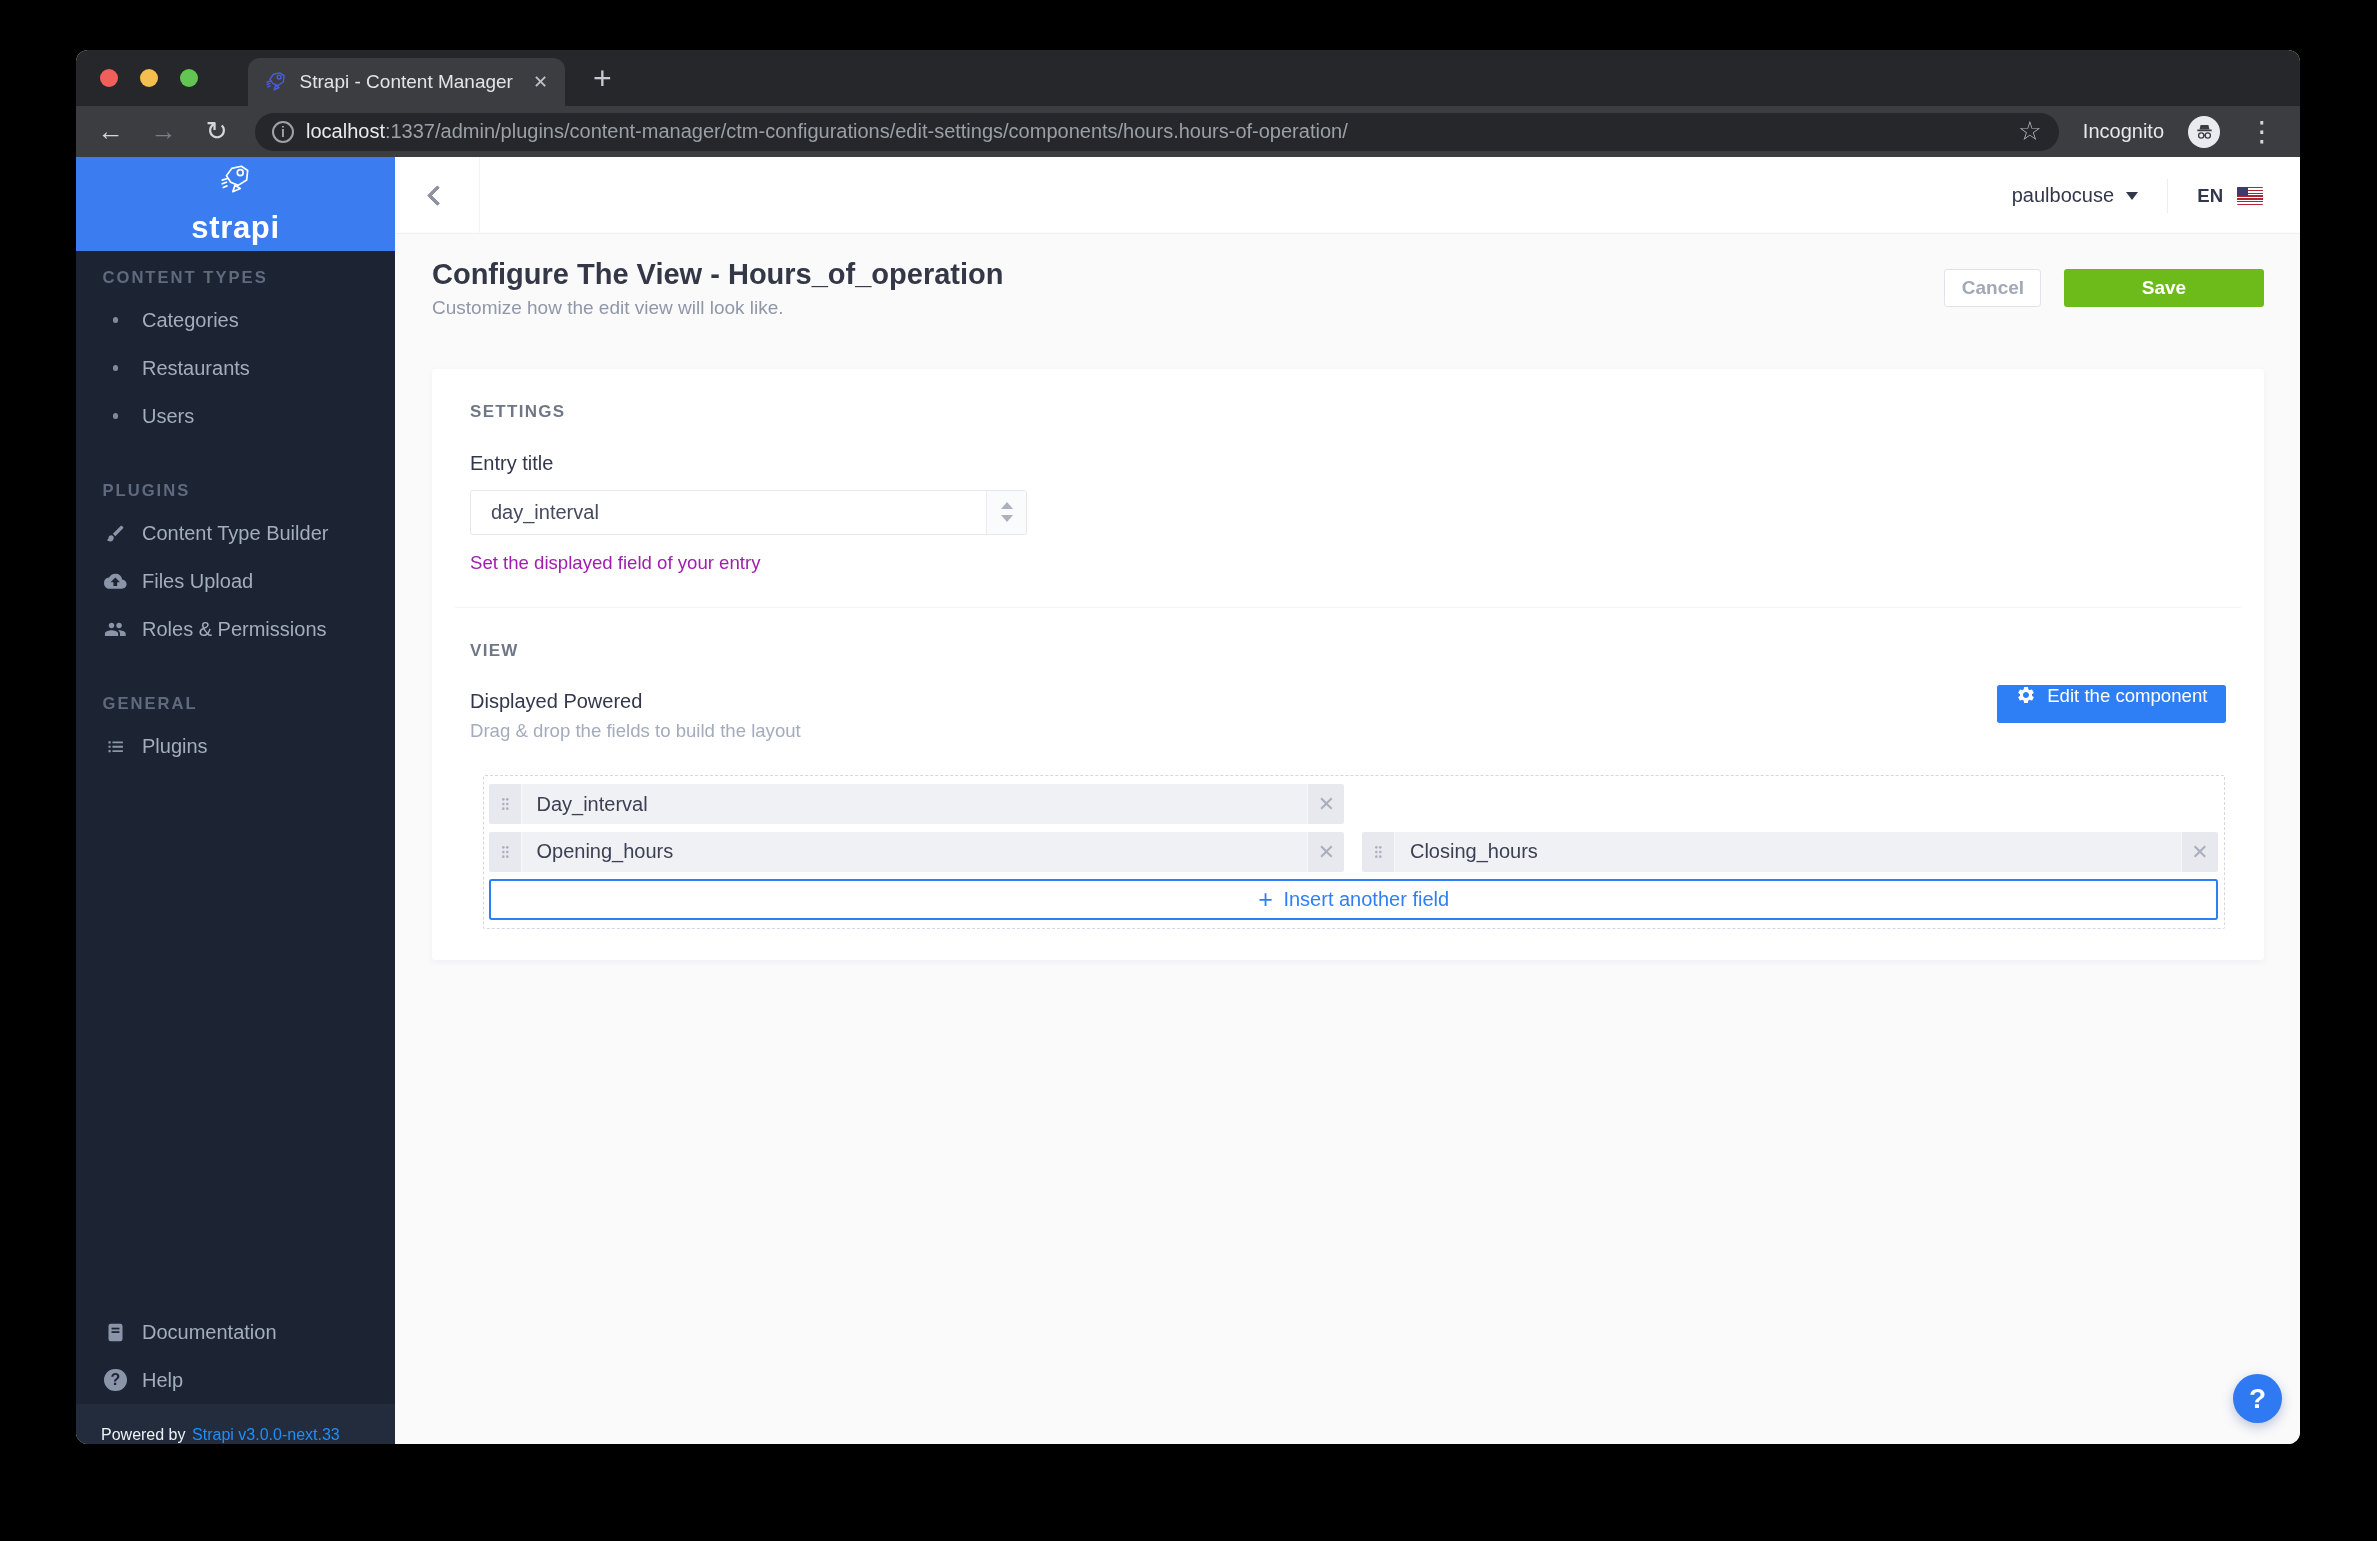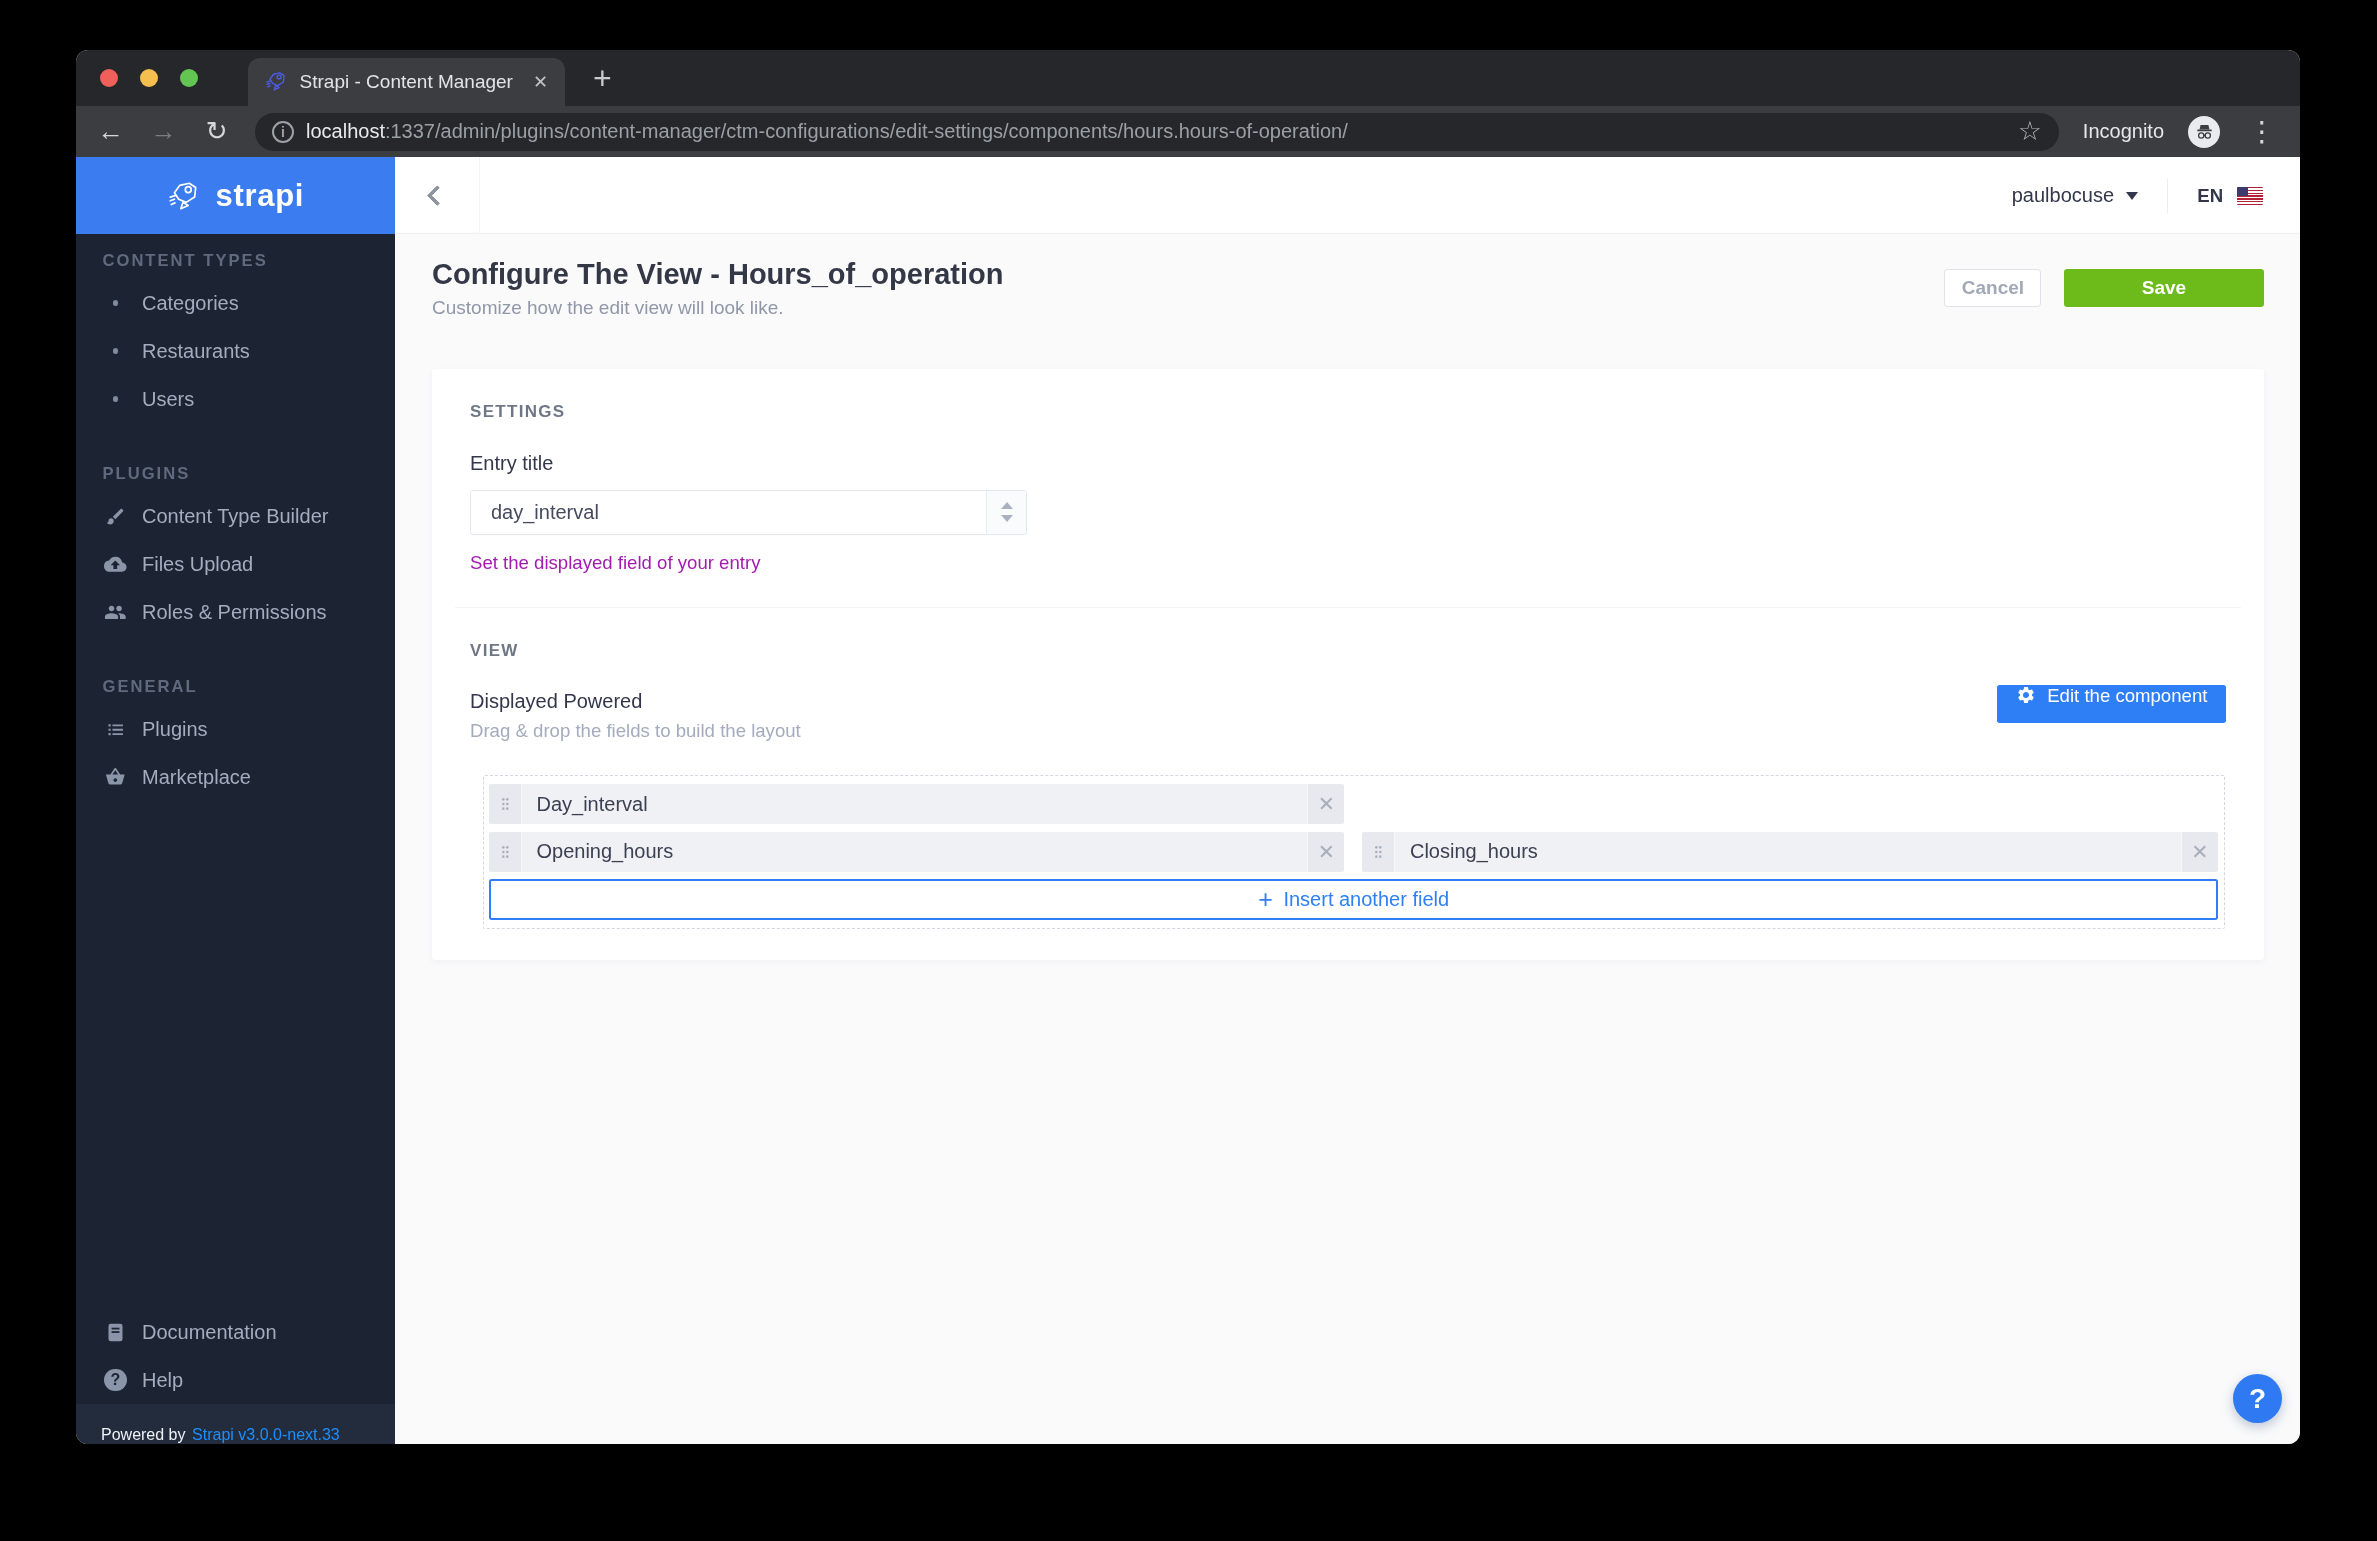--- a/index.html
+++ b/index.html
@@ -35,21 +35,21 @@
   .incog-label { font-size:20px; color:#e6e8ea; }
   .incog-badge { width:32px; height:32px; border-radius:50%; background:#e9ebee;
                  display:flex; align-items:center; justify-content:center; }
   .menu-ico { font-size:28px; color:#d4d6d9; margin:0 4px; line-height:1; }
 
   
   .app { flex:1; display:flex; background:#fafafb; position:relative; min-height:0; }
 
   
   .sidebar { width:319px; background:#1c2433; display:flex; flex-direction:column; flex-shrink:0; }
-  .logo { height:77px; background:#3b7cf0; display:flex; align-items:center; justify-content:center; gap:14.6px; flex-shrink:0; }
+  .logo { height:94px; background:#3b7cf0; display:flex; align-items:center; justify-content:center; gap:14.6px; flex-shrink:0;flex-direction:column; }
   .logo-text { font-size:31px; font-weight:700; color:#fff; letter-spacing:0.7px; }
   .nav-section { margin-top:41px; }
   .nav-section.first { margin-top:17px; }
   .nav-title { padding-left:26.5px; font-size:16.6px; font-weight:700; color:#5f6a7e; letter-spacing:2px; margin-bottom:8px; }
   .nav-item { height:48px; display:flex; align-items:center; padding-left:25px; color:#a4adbe; font-size:20px; cursor:pointer; }
   .nav-ico { width:29px; display:flex; align-items:center; justify-content:center; margin-right:12px; flex-shrink:0; }
   .bullet { width:5.3px; height:5.3px; border-radius:50%; background:#7f8aa0; }
   .sidebar-bottom { margin-top:auto; }
   .q-ico { width:22.6px; height:22.6px; border-radius:50%; background:#8b95a9; color:#1c2433;
            font-size:16px; font-weight:700; display:flex; align-items:center; justify-content:center; }
@@ -240,28 +240,20 @@
 
       <div class="nav-section">
         <div class="nav-title">GENERAL</div>
         <div class="nav-item">
           <span class="nav-ico">
             <svg width="21" height="21" viewBox="0 0 24 24" fill="#8b95a9">
                 <path d="M4 6h2.5v2.5H4zM8.5 6.2h12v2.1h-12zM4 11h2.5v2.5H4zM8.5 11.2h12v2.1h-12zM4 16h2.5v2.5H4zM8.5 16.2h12v2.1h-12z"></path>
               </svg>
           </span>
           <span>Plugins</span>
-        </div>
-        <div class="nav-item">
-          <span class="nav-ico">
-            <svg width="22.6" height="22.6" viewBox="0 0 24 24" fill="#8b95a9">
-                <path d="M17.21 9l-4.38-6.56a.993.993 0 00-.83-.42c-.32 0-.64.14-.83.43L6.79 9H2l2.61 9.19c.22.8.95 1.36 1.79 1.36h11.2c.84 0 1.57-.56 1.79-1.36L22 9h-4.79zM9 9l3-4.4L15 9H9zm3 8c-1.1 0-2-.9-2-2s.9-2 2-2 2 .9 2 2-.9 2-2 2z"></path>
-              </svg>
-          </span>
-          <span>Marketplace</span>
         </div>
       </div>
 
       <div class="sidebar-bottom">
         <div class="nav-item">
           <span class="nav-ico">
             <svg width="21" height="21" viewBox="0 0 24 24">
                 <rect x="4" y="2" width="16" height="20" rx="2.5" fill="#8b95a9"></rect>
                 <rect x="7.5" y="6.5" width="9" height="2" fill="#1c2433"></rect>
                 <rect x="7.5" y="10.5" width="9" height="2" fill="#1c2433"></rect>

